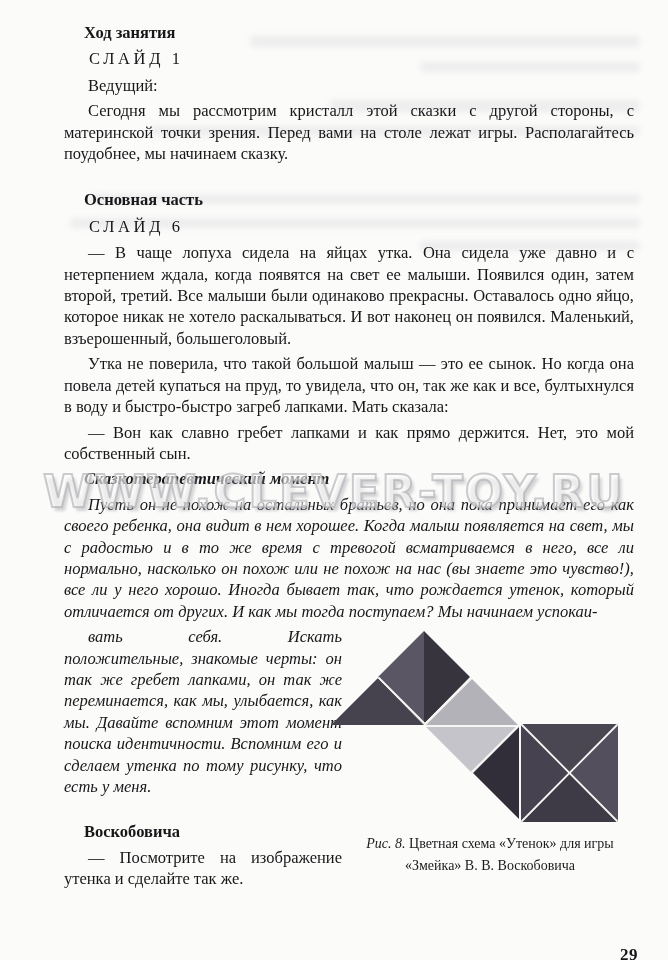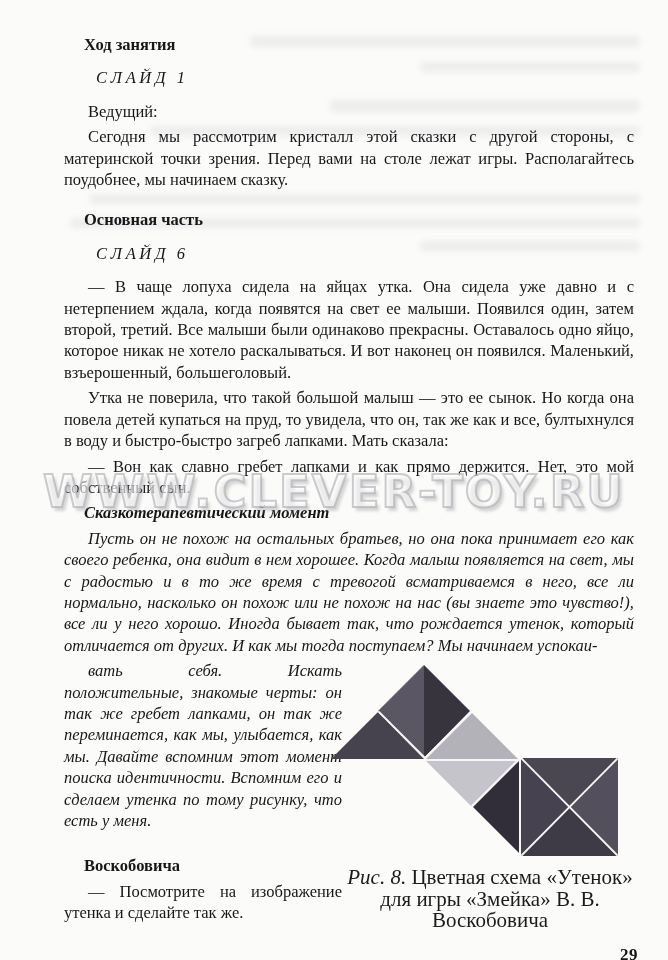--- a/index.html
+++ b/index.html
@@ -3,32 +3,32 @@
 <meta charset="utf-8">
 <style>
   html,body{margin:0;padding:0;}
   body{
     width:668px;height:960px;position:relative;overflow:hidden;
     background:#fbfbf9;
     font-family:"Liberation Serif","DejaVu Serif",serif;
     font-size:16.5px;line-height:21.4px;color:#17171a;
     -webkit-font-smoothing:antialiased;
   }
-  .content{position:relative;z-index:2;padding:34px 30px 0 60px;width:578px;}
+  .content{position:relative;z-index:2;padding:22px 30px 0 60px;width:578px;}
   p{margin:4px;text-align:justify;text-indent:24px;}
   h2{margin:0;font-size:16.5px;line-height:21.4px;font-weight:bold;text-indent:24px;}
-  .gap-before{margin-top:19px;}
-  .slide-label{font-style:italic;letter-spacing:.22em;text-indent:24px;margin:12px;}
+  .gap-before{margin-top:25px;}
+  .slide-label{letter-spacing:.22em;text-indent:24px;margin:5px;}
   .italic{font-style:italic;}
   .moment-title{font-weight:bold;font-style:italic;text-indent:24px;margin:0;}
   .twocol{overflow:visible;}
   .fig{float:right;width:296px;margin:0;position:relative;}
   .fig svg{display:block;margin-left:-16px;margin-top:-2px;}
   .figcaption{
-    margin-top:4px;text-align:center;font-size:21px;line-height:21.5px;
+    margin-top:4px;text-align:center;font-size:14px;line-height:21.5px;
     color:#1b1b1e;text-indent:0;
   }
   .narrow-col{width:282px;}
   .instr-heading{margin-top:24px;}
   .page-number{
     position:absolute;right:30px;top:944px;z-index:3;
     font-weight:bold;font-size:17px;letter-spacing:.5px;
   }
   .watermark{
     position:absolute;left:0;top:464px;width:668px;z-index:4;

